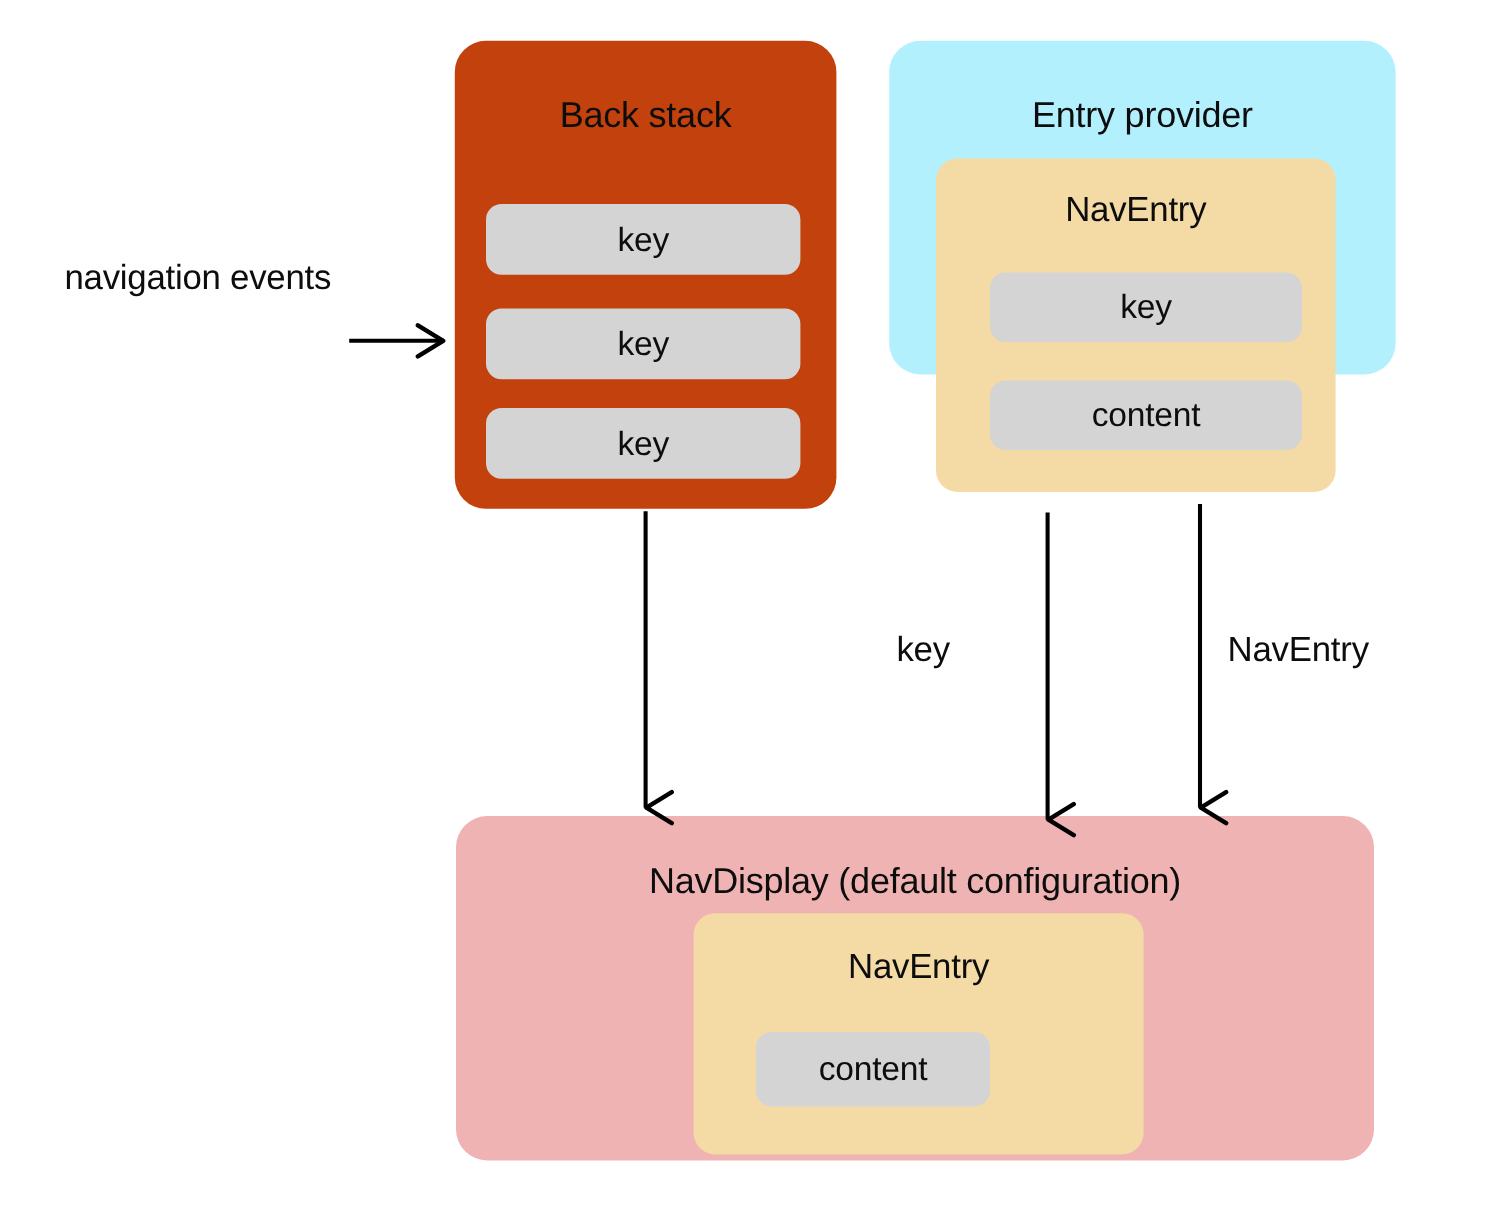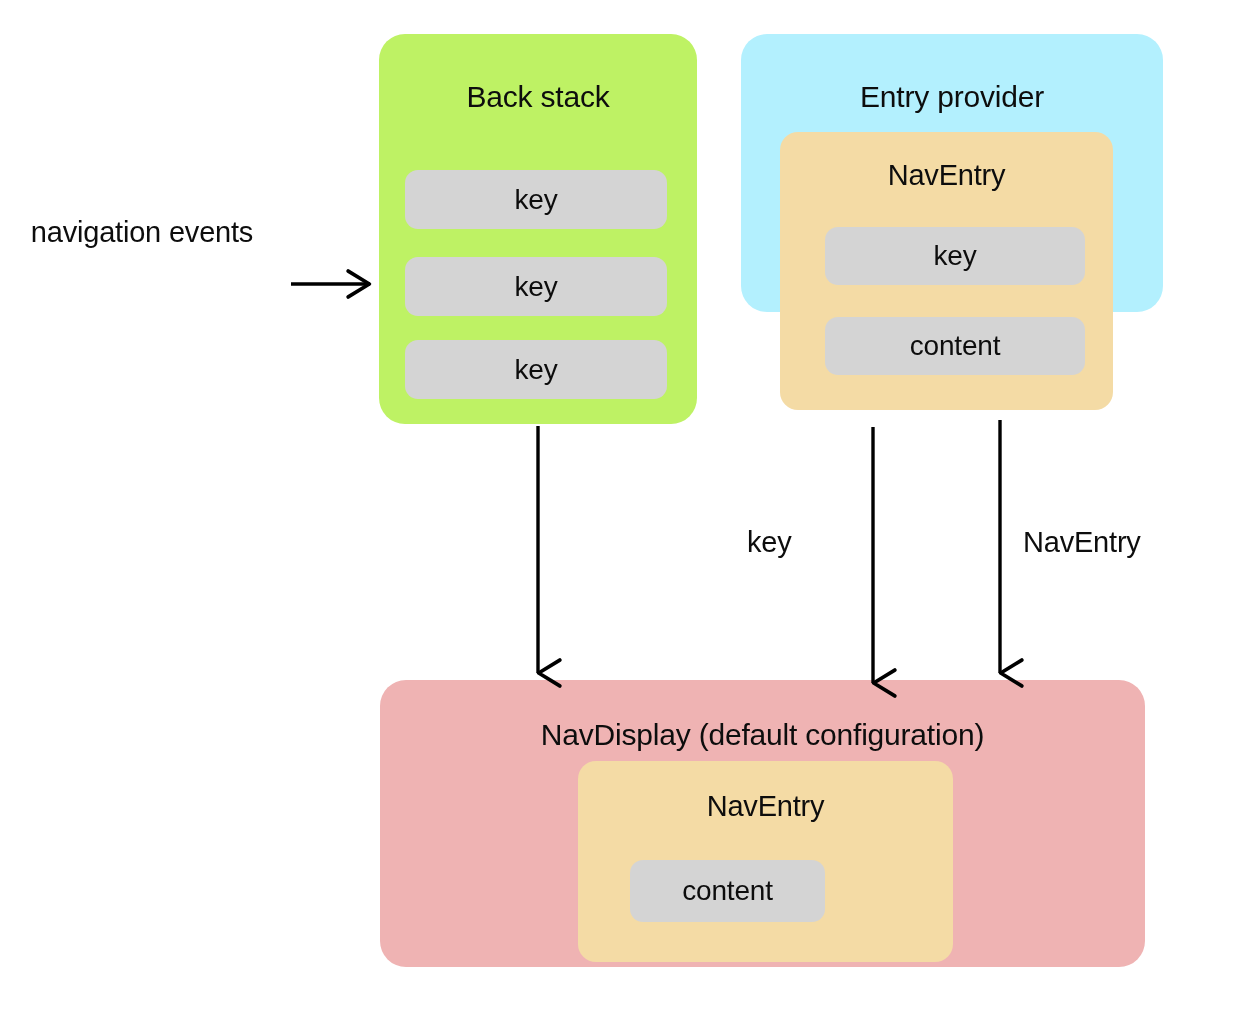--- a/index.html
+++ b/index.html
@@ -35,21 +35,21 @@
     letter-spacing: -0.2px;
     color: #0d0d0d;
     white-space: nowrap;
   }
 
   .backstack {
     left: 379px;
     top: 34px;
     width: 318px;
     height: 390px;
-    background: #bef264;
+    background: #c2410c;
     border-radius: 26px;
   }
   .entryprovider {
     left: 741px;
     top: 34px;
     width: 422px;
     height: 278px;
     background: #b3f0fe;
     border-radius: 26px;
   }
@@ -121,21 +121,21 @@
 
   
   .pill-nd { left: 52px; top: 99px; width: 195px; height: 62px; }
 
   
   .nav-events-label {
     position: absolute;
     left: 8px;
     top: 212px;
     width: 268px;
-    text-align: center;
+    text-align: right;
     font-size: 29px;
     line-height: 41px;
     letter-spacing: -0.2px;
     color: #0d0d0d;
   }
   .nav-events-label span { display: block; white-space: nowrap; }
 
   
   #arrows {
     position: absolute;

